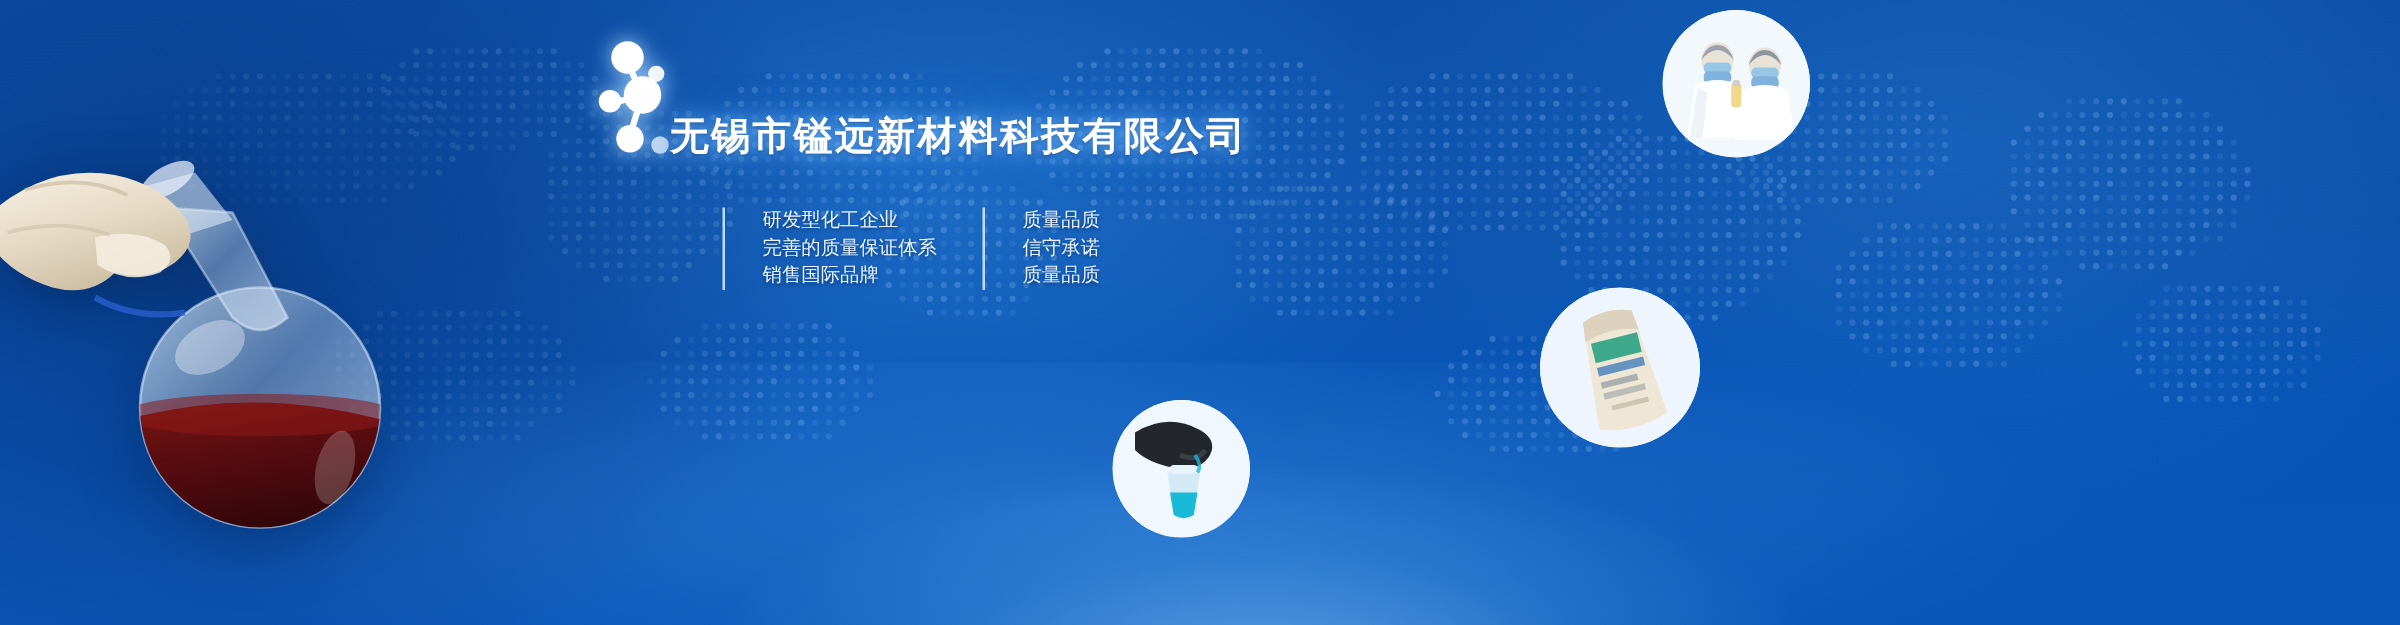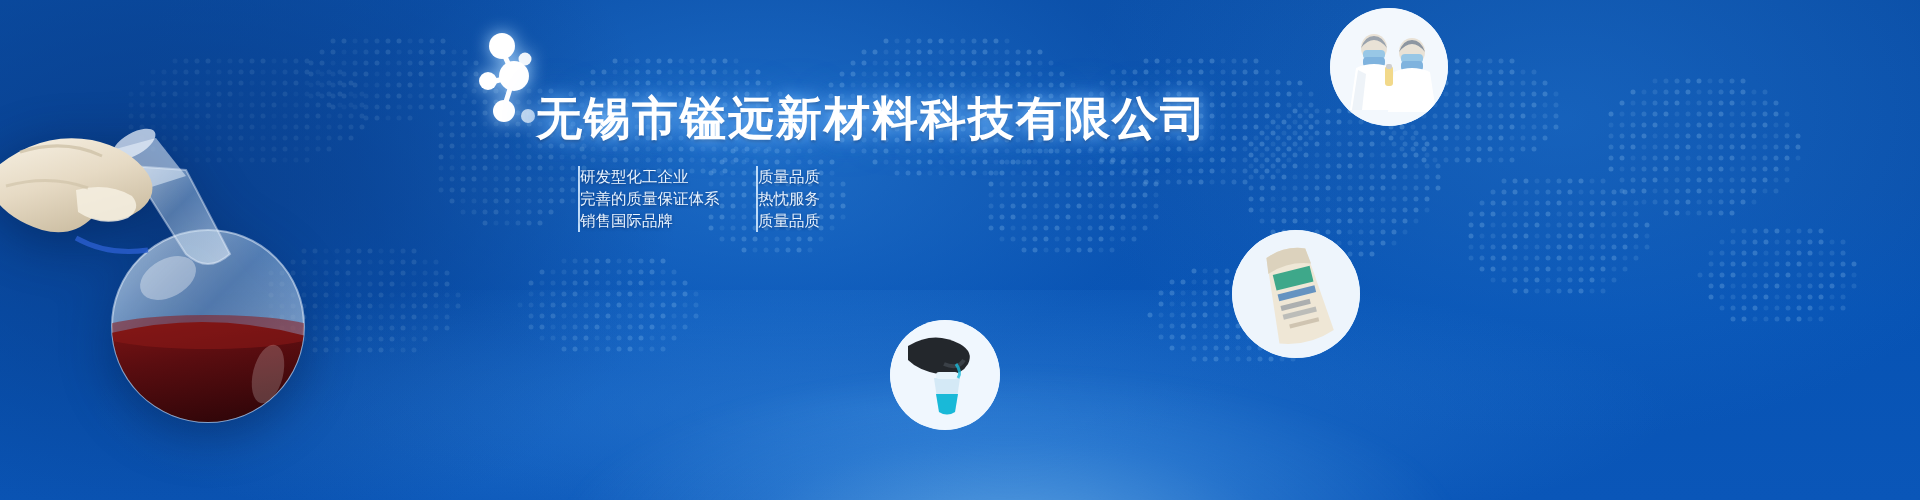--- a/index.html
+++ b/index.html
@@ -26,28 +26,28 @@
     background:radial-gradient(ellipse at center, rgba(150,215,255,.55) 0%, rgba(110,190,255,.20) 42%, rgba(0,0,0,0) 72%);
     filter:blur(6px);}
 
   
   .molecule{position:absolute;left:452px;top:24px;width:110px;height:110px;}
   .molecule svg{width:110px;height:110px;filter:drop-shadow(0 0 9px rgba(170,215,255,.95));}
 
   
   .title{
     position:absolute;left:536px;top:88px;
-    font-size:46px;font-weight:bold;color:#ffffff;letter-spacing:2px;
+    font-size:31px;font-weight:bold;color:#ffffff;letter-spacing:2px;
     text-shadow:0 0 16px rgba(120,190,255,.95),0 0 34px rgba(70,150,240,.75),0 2px 3px rgba(0,20,60,.45);
     white-space:nowrap;
   }
 
   
   .slogans{position:absolute;left:578px;top:166px;display:flex;}
-  .col{padding-left:0;border-left:2px solid rgba(205,230,255,.92);margin-right:36px;}
+  .col{padding-left:30px;border-left:2px solid rgba(205,230,255,.92);margin-right:36px;}
   .col:nth-child(1){width:140px;}
   .col:nth-child(2){width:176px;}
   .col:nth-child(3){width:120px;margin-right:0;}
   .col .line{
     color:#eaf4ff;font-size:15.5px;line-height:22px;white-space:nowrap;
     text-shadow:0 1px 3px rgba(0,25,70,.55);
   }
 
   
   .flask-scene{position:absolute;left:-20px;top:78px;width:430px;height:430px;}
@@ -2649,21 +2649,21 @@
   <div class="title">无锡市镒远新材料科技有限公司</div>
 
   <div class="slogans">
     <div class="col">
       <div class="line">研发型化工企业</div>
       <div class="line">完善的质量保证体系</div>
       <div class="line">销售国际品牌</div>
     </div>
     <div class="col">
       <div class="line">质量品质</div>
-      <div class="line">热忱服务</div>
+      <div class="line">信守承诺</div>
       <div class="line">质量品质</div>
     </div>
   </div>
 
   <div class="flask-scene">
     <svg viewBox="0 0 430 430" xmlns="http://www.w3.org/2000/svg">
       <defs>
         <linearGradient id="glassG" x1="0" y1="0" x2="1" y2="1">
           <stop offset="0%" stop-color="#dbe9f5" stop-opacity=".72"></stop>
           <stop offset="45%" stop-color="#b9d2e8" stop-opacity=".42"></stop>

